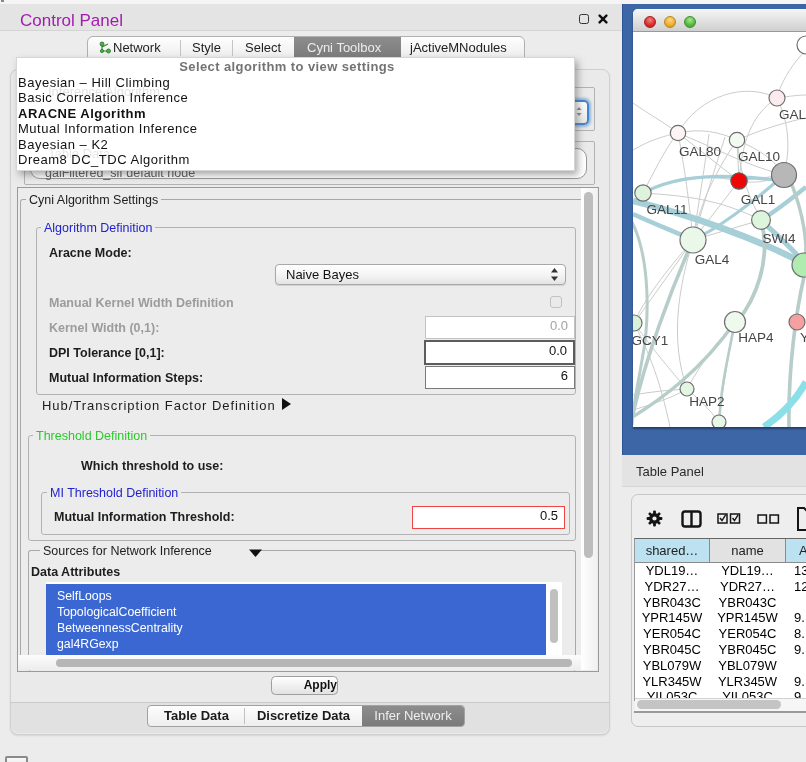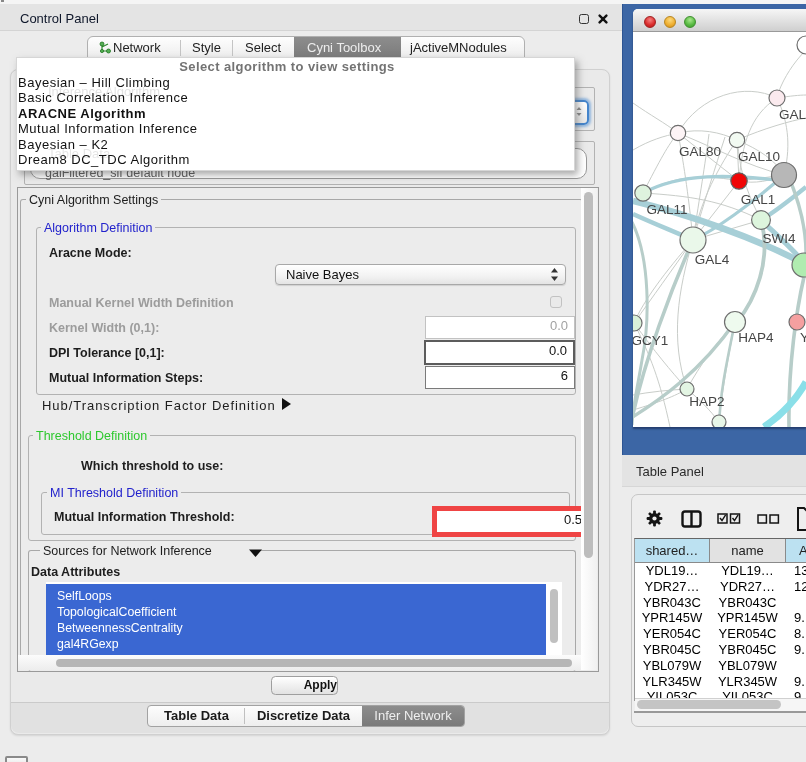--- a/index.html
+++ b/index.html
@@ -20,21 +20,21 @@
 
 <div class="abs" style="left:0;top:0;width:806px;height:4px;background:#f5f5f5;"></div>
 <div class="abs" style="left:1px;top:0;width:3px;height:2px;background:#888;"></div>
 
 <div class="abs" style="left:0;top:4px;width:622px;height:758px;background:#ececec;"></div>
 
 <div class="abs" style="left:0;top:4px;width:622px;height:26px;background:#e4e4e4;border-bottom:1px solid #d4d4d4;"></div>
 
 <div class="abs" style="left:10px;top:69px;width:598px;height:664px;border:1px solid #d0d0d0;border-radius:8px;background:#eaeaea;box-shadow:0 1px 2px rgba(0,0,0,0.1);"></div>
 <div class="abs" style="left:11px;top:702px;width:598px;height:30px;background:#e1e1e1;border-top:1px solid #cacaca;border-radius:0 0 8px 8px;"></div>
-<div class="abs" style="left:20px;top:11px;font-size:13px;color:#0f172a;">Control Panel</div>
+<div class="abs" style="left:20px;top:11px;font-size:17px;color:#a21caf;">Control Panel</div>
 
 <div class="abs" style="left:579px;top:14px;width:8px;height:8px;border:1.6px solid #333;border-radius:2.5px;"></div>
 <svg class="abs" style="left:598px;top:14px;" width="10" height="10" viewBox="0 0 10 10">
  <path d="M1.6 1.6 L8.4 8.4 M8.4 1.6 L1.6 8.4" stroke="#111" stroke-width="2.4" stroke-linecap="round"></path>
 </svg>
 
 <div id="tabbar" class="abs" style="left:87px;top:36px;width:436px;height:22px;border:1px solid #b0b0b0;border-radius:6px 6px 0 0;background:linear-gradient(#fefefe,#ececec);overflow:hidden;">
   <div class="abs" style="left:0;top:0;width:93px;height:22px;"></div>
   <div class="abs" style="left:92px;top:3px;width:1px;height:16px;background:#c4c4c4;"></div>
   <div class="abs" style="left:144px;top:3px;width:1px;height:16px;background:#c4c4c4;"></div>
@@ -99,21 +99,21 @@
     </svg>
 
   <div class="gb" style="left:28px;top:435px;width:546px;height:104px;"></div>
   <div class="gblab" style="left:33px;top:429px;color:#2ec82e;">Threshold Definition</div>
 
   <div class="lab" style="left:81px;top:459px;">Which threshold to use:</div>
 
   <div class="gb" style="left:41px;top:492px;width:527px;height:41px;"></div>
   <div class="gblab" style="left:47px;top:486px;color:#2222cc;">MI Threshold Definition</div>
   <div class="lab" style="left:54px;top:510px;">Mutual Information Threshold:</div>
-  <div class="field" style="left:432px;top:506px;width:145px;height:20px;border:5px solid #ef4444;padding:1px 6px 0 0;">0.5</div>
+  <div class="field" style="left:412px;top:506px;width:145px;height:20px;border:1px solid #ef4444;padding:1px 6px 0 0;">0.5</div>
 
   <div class="abs" style="left:28px;top:550px;width:546px;height:120px;border:1px solid #a8a8a8;border-radius:3px;border-bottom:none;"></div>
   <div class="gblab" style="left:40px;top:544px;color:#1d1d1d;padding:0 42px 0 3px;">Sources for Network Inference</div>
   <svg class="abs" style="left:248px;top:548px;" width="15" height="10" viewBox="0 0 15 10">
       <path d="M1 1.5 L14 1.5 L7.5 9 Z" fill="#111"></path>
     </svg>
   <div class="lab" style="left:31px;top:565px;">Data Attributes</div>
 
   <div class="abs" style="left:46px;top:582px;width:516px;height:73px;background:#fff;"></div>
   <div class="abs" style="left:46px;top:584px;width:500px;height:71px;background:#3a67d2;"></div>

